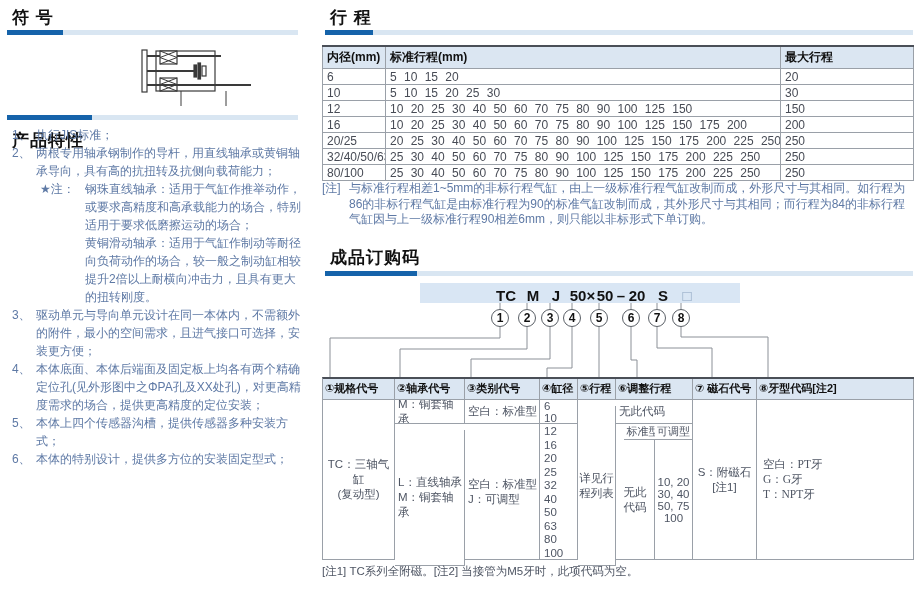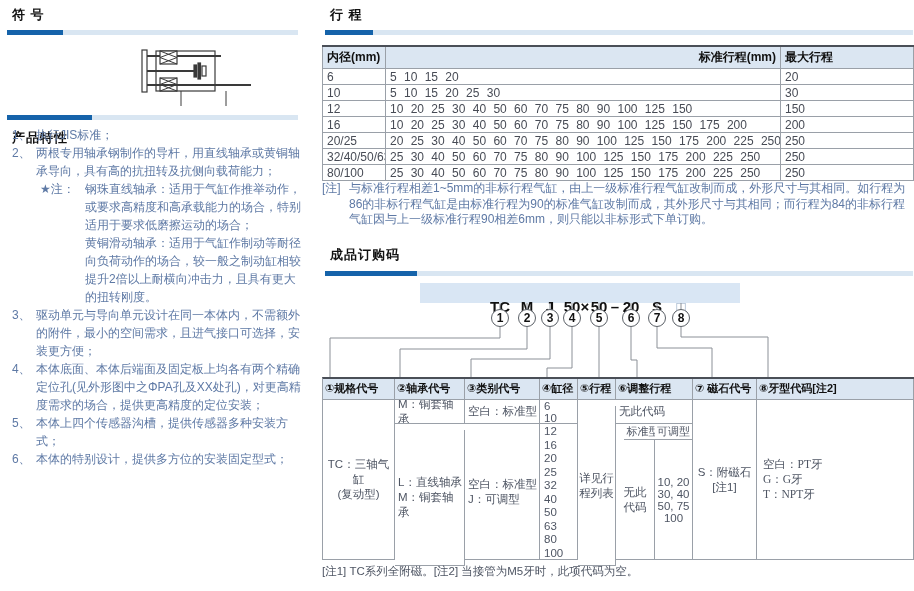--- a/index.html
+++ b/index.html
@@ -1,44 +1,44 @@
 <!DOCTYPE html>
 <html><head>
 <meta charset="utf-8">
 <style>
   html,body{margin:0;padding:0;background:#fff;}
   body{font-family:"Liberation Sans","DejaVu Sans",sans-serif;}
   #page{position:relative;width:914px;height:591px;background:#fff;overflow:hidden;}
 
-  .sec-title{position:absolute;font-weight:bold;font-size:13px;color:#111;letter-spacing:1px;white-space:nowrap;}
+  .sec-title{position:absolute;font-weight:bold;font-size:17px;color:#111;letter-spacing:1px;white-space:nowrap;}
   .hbar{position:absolute;height:5px;display:flex;}
   .hbar .d{background:#1563aa;height:100%;}
   .hbar .l{background:#d9e6f2;height:100%;flex:1;}
 
   
   .features{position:absolute;left:12px;top:126px;width:292px;color:#5e79a5;font-size:12px;line-height:18px;}
   .fi{display:flex;}
   .fi .pf{flex:0 0 24px;}
   .fi.lv2{margin-left:28px;}
   .fi.lv2 .pf{flex:0 0 45px;}
   .fi .tx{flex:1;}
 
   
   .stable{position:absolute;left:322px;top:45px;width:591px;border-collapse:collapse;table-layout:fixed;font-size:12px;color:#474b55;}
   .stable th,.stable td{border:1px solid #9aa0a8;padding:0 4px;height:15px;text-align:left;white-space:nowrap;overflow:hidden;}
   .stable thead th{background:#dbe6f2;font-weight:bold;color:#111;height:21px;border-top:2px solid #4a4f57;}
-  .stable thead th.c{text-align:right;}
+  .stable thead th.c{text-align:left;}
   .stable td.mid{word-spacing:4px;}
 
   .note{position:absolute;left:322px;top:181px;width:591px;font-size:12px;line-height:15.5px;color:#5e79a5;padding-left:27px;box-sizing:border-box;}
   .note .pf{position:absolute;left:0;top:0;}
 
   
   .banner{position:absolute;left:420px;top:283px;width:320px;height:20px;background:#d9e6f4;}
-  .cpart{position:absolute;top:299px;transform:translateX(-50%);font-weight:bold;font-size:15px;color:#111;white-space:nowrap;line-height:16px;}
+  .cpart{position:absolute;top:288px;transform:translateX(-50%);font-weight:bold;font-size:15px;color:#111;white-space:nowrap;line-height:16px;margin-left:6px;}
   .circle{position:absolute;top:309px;width:18px;height:18px;border:1px solid #5a5f66;border-radius:50%;background:#fff;font-size:12px;font-weight:bold;color:#111;text-align:center;line-height:16px;box-sizing:border-box;transform:translateX(-50%);}
   .connector-svg{position:absolute;left:322px;top:296px;}
 
   
   .otable{position:absolute;left:322px;top:377px;width:591px;height:181px;border-left:1px solid #9aa0a8;border-top:2px solid #4a4f57;font-size:11.5px;color:#4e5563;}
   .oc{position:absolute;border-right:1px solid #9aa0a8;border-bottom:1px solid #9aa0a8;box-sizing:border-box;white-space:pre-line;overflow:hidden;background:#fff;}
   .oh{background:#dbe6f2;font-weight:bold;color:#111;font-size:11px;line-height:19px;padding-left:2px;white-space:nowrap;}
   .vc{display:flex;align-items:center;}
   .cc{display:flex;align-items:center;justify-content:center;text-align:center;}
   .p3{padding-left:3px;}

